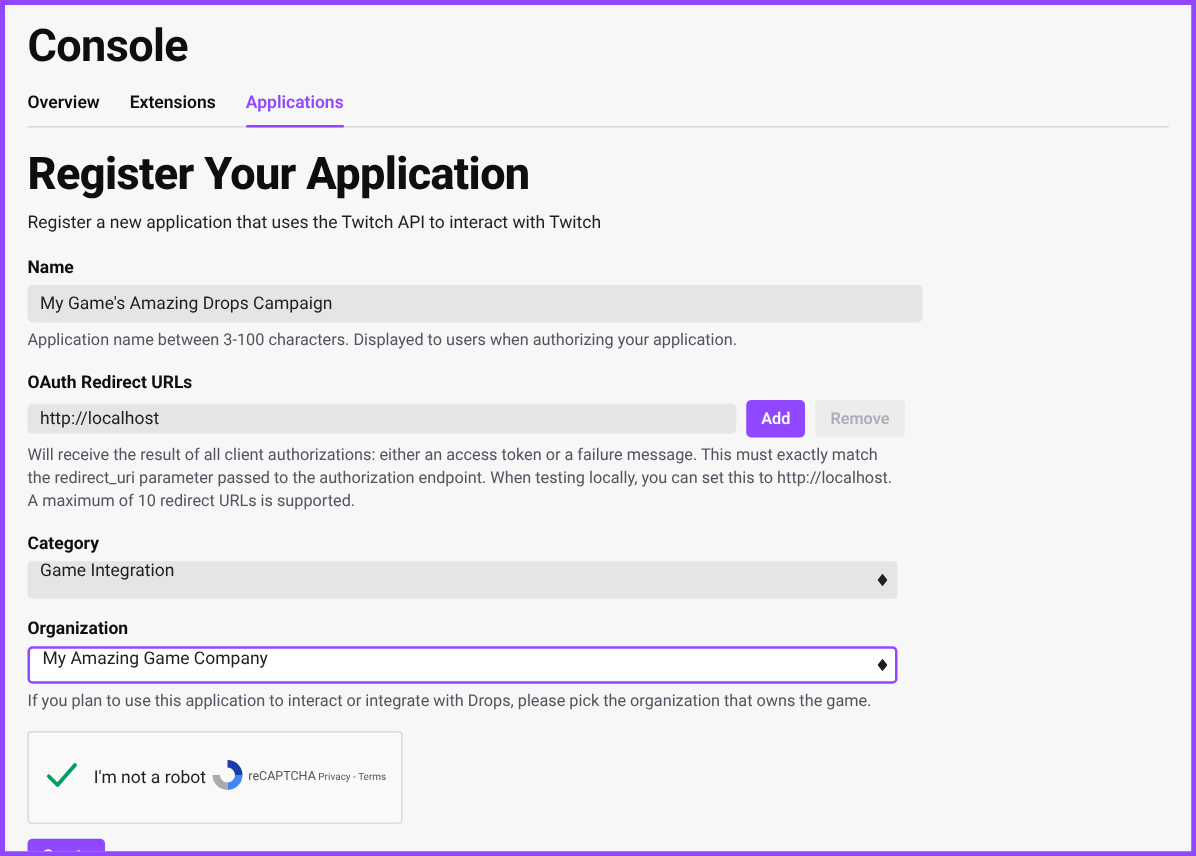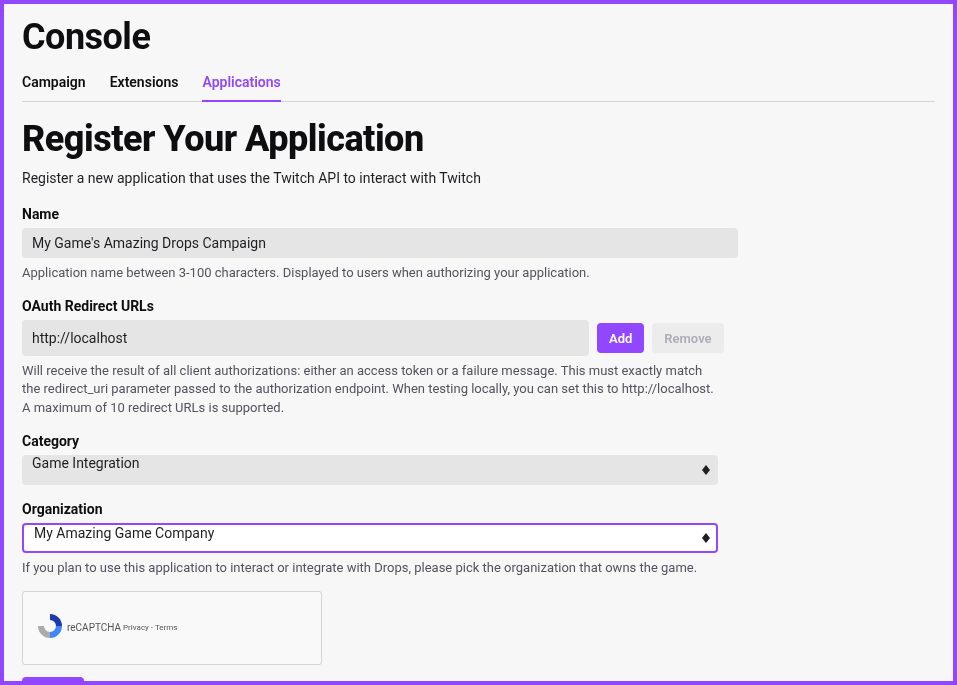--- a/index.html
+++ b/index.html
@@ -73,21 +73,21 @@
       border-radius: 4px;
       font-family: inherit;
     }
     .oauth-row {
       display: flex;
       align-items: center;
       gap: 8px;
     }
     .oauth-input {
       width: 567px;
-      height: 36px;
+      height: 24px;
       border: none;
       background: #e5e5e6;
       padding: 0 10px;
       font-size: 14px;
       color: #1f1f23;
       border-radius: 4px;
       font-family: inherit;
     }
     .btn {
       height: 30px;
@@ -195,21 +195,21 @@
       margin-top: 12px;
     }
   </style>
 </head>
 <body>
 
 <div class="container">
   <h1 class="console-title">Console</h1>
 
   <div class="tabs">
-    <div class="tab">Campaign</div>
+    <div class="tab">Overview</div>
     <div class="tab">Extensions</div>
     <div class="tab active">Applications</div>
   </div>
 
   <h2 class="page-title">Register Your Application</h2>
   <p class="page-subtitle">Register a new application that uses the Twitch API to interact with Twitch</p>
 
   <div class="form-group">
     <label class="form-label">Name</label>
     <input class="text-input" type="text" value="My Game's Amazing Drops Campaign" style="">
@@ -251,20 +251,28 @@
           </svg>
         <svg viewBox="0 0 8 5">
             <path d="M0 0 L4 5 L8 0 Z"></path>
           </svg>
       </span>
     </div>
     <p class="help-text">If you plan to use this application to interact or integrate with Drops, please pick the organization that owns the game.</p>
   </div>
 
   <div class="recaptcha">
+    <div class="recaptcha-left">
+      <span>
+        <svg width="28" height="28" viewBox="0 0 28 28">
+          <path d="M4 15 L11 22 L25 6" stroke="#009e60" stroke-width="3" fill="none" stroke-linecap="round" stroke-linejoin="round"></path>
+        </svg>
+      </span>
+      <span class="recaptcha-text">I'm not a robot</span>
+    </div>
     <div class="recaptcha-right">
       <span class="recaptcha-logo">
         <svg viewBox="0 0 40 40">
           <path d="M20 4 A16 16 0 0 1 36 20 L28 20 A8 8 0 0 0 20 12 Z" fill="#1c3aa9"></path>
           <path d="M36 20 A16 16 0 0 1 20 36 L20 28 A8 8 0 0 0 28 20 Z" fill="#4285f4"></path>
           <path d="M20 36 A16 16 0 0 1 4 20 L12 20 A8 8 0 0 0 20 28 Z" fill="#ababab"></path>
         </svg>
       </span>
       <span class="recaptcha-brand">reCAPTCHA</span>
       <span class="recaptcha-legal">Privacy - Terms</span>

